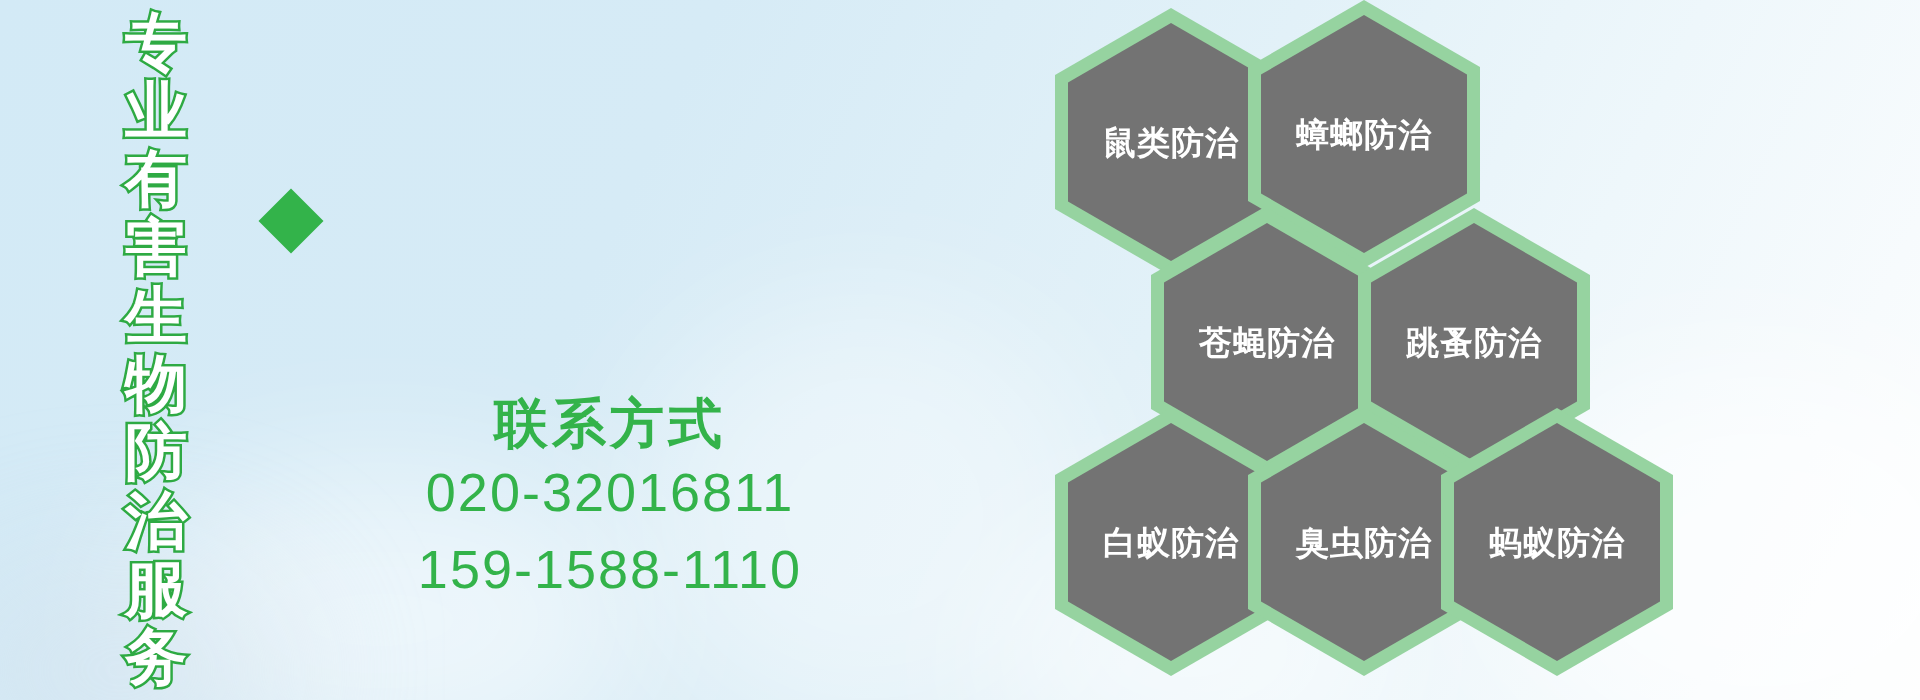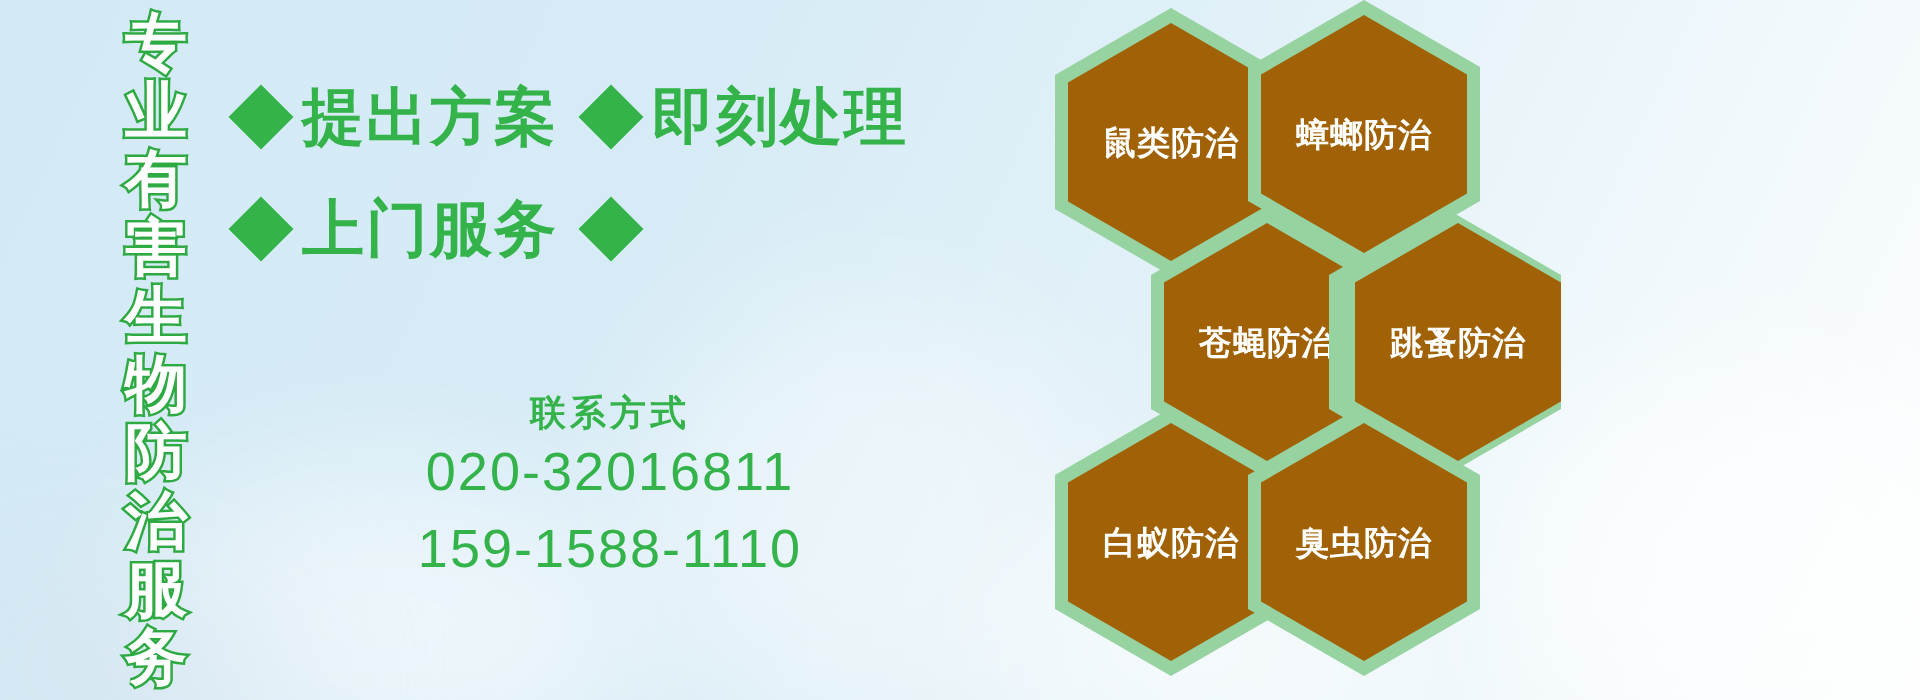--- a/index.html
+++ b/index.html
@@ -85,21 +85,21 @@
   
   #contact-block {
     position: absolute;
     left: 330px;
     top: 392px;
     width: 560px;
     text-align: center;
     color: #33b34a;
   }
   #contact-heading {
-    font-size: 36px;
+    font-size: 54px;
     font-weight: 700;
     letter-spacing: 4px;
     line-height: 1.15;
   }
   .phone-line {
     font-size: 54px;
     font-weight: 400;
     letter-spacing: 2px;
     line-height: 1.42;
     white-space: nowrap;
@@ -120,21 +120,21 @@
     clip-path: polygon(50% 0%, 100% 25%, 100% 75%, 50% 100%, 0% 75%, 0% 25%);
     background: #96d3a0;
     display: flex;
     align-items: center;
     justify-content: center;
   }
   .hex-inner {
     width: 206px;
     height: 238px;
     clip-path: polygon(50% 0%, 100% 25%, 100% 75%, 50% 100%, 0% 75%, 0% 25%);
-    background: #a16207;
+    background: #737373;
     display: flex;
     align-items: center;
     justify-content: center;
   }
   .hex-label {
     font-size: 33px;
     font-weight: 700;
     color: #ffffff;
     letter-spacing: 1px;
     white-space: nowrap;
@@ -158,37 +158,22 @@
     <span class="vchar">有</span>
     <span class="vchar">害</span>
     <span class="vchar">生</span>
     <span class="vchar">物</span>
     <span class="vchar">防</span>
     <span class="vchar">治</span>
     <span class="vchar">服</span>
     <span class="vchar">务</span>
   </div>
 
-  <div class="feature-row" id="feature-row-1">
-    <div class="feature-item">
-      <span class="diamond"></span>
-      <span class="feature-text">提出方案</span>
-    </div>
-    <span class="feature-gap"></span>
-    <div class="feature-item">
-      <span class="diamond"></span>
-      <span class="feature-text">即刻处理</span>
-    </div>
-  </div>
 
   <div class="feature-row" id="feature-row-2">
-    <div class="feature-item">
-      <span class="diamond"></span>
-      <span class="feature-text">上门服务</span>
-    </div>
     <span class="feature-gap"></span>
     <div class="feature-item">
       <span class="diamond"></span>
     </div>
   </div>
 
   <div id="contact-block">
     <div id="contact-heading">联系方式</div>
     <div class="phone-line">020-32016811</div>
     <div class="phone-line">159-1588-1110</div>
@@ -208,34 +193,39 @@
       </div>
     </div>
 
 
     <div class="hex" style="left:96px;  top:208px;justify-content:center;">
       <div class="hex-inner">
         <span class="hex-label">苍蝇防治</span>
       </div>
     </div>
 
-    <div class="hex" style="left:274px; top:208px;justify-content:flex-end;">
+    <div class="hex" style="left:303px; top:208px;">
       <div class="hex-inner">
         <span class="hex-label">跳蚤防治</span>
       </div>
     </div>
 
     <div class="hex" style="left:0px;   top:408px;text-align:center;">
       <div class="hex-inner">
         <span class="hex-label">白蚁防治</span>
       </div>
     </div>
 
     <div class="hex" style="left:193px; top:408px;">
       <div class="hex-inner">
         <span class="hex-label">臭虫防治</span>
       </div>
     </div>
 
+    <div class="hex" style="left:386px; top:408px;">
+      <div class="hex-inner">
+        <span class="hex-label">蚂蚁防治</span>
+      </div>
+    </div>
 
   </div>
 
 </div>
 
 </body></html>

